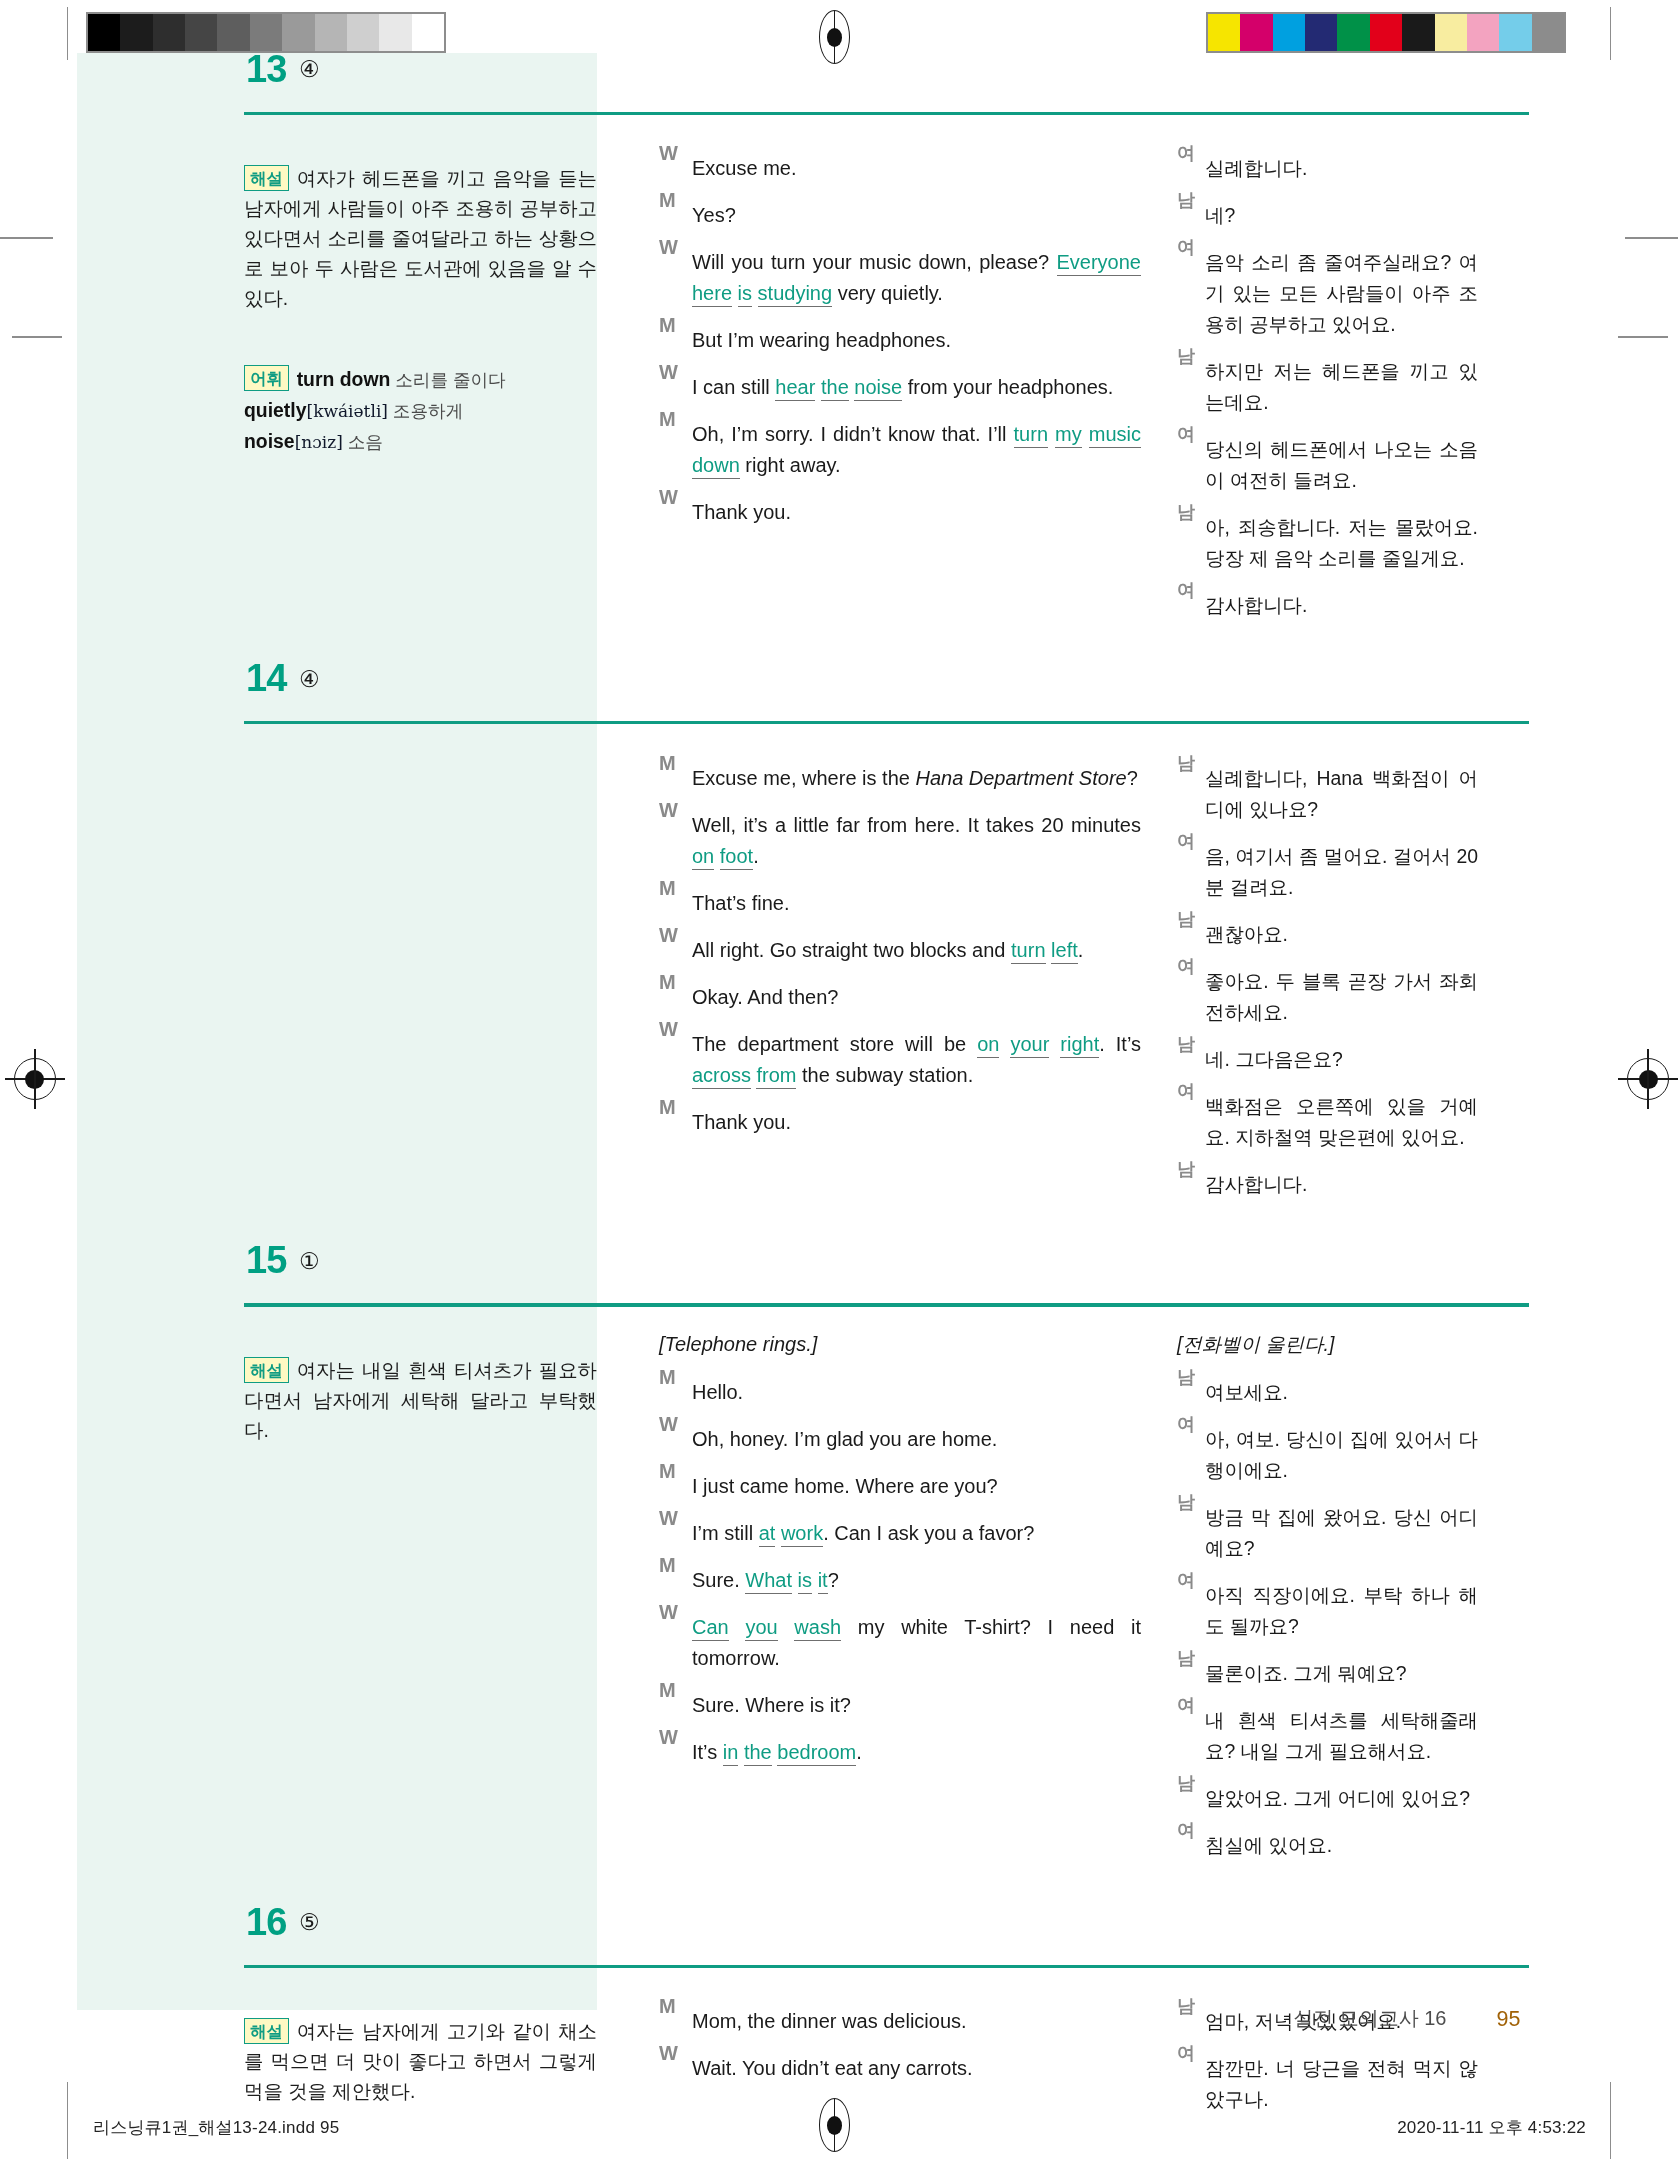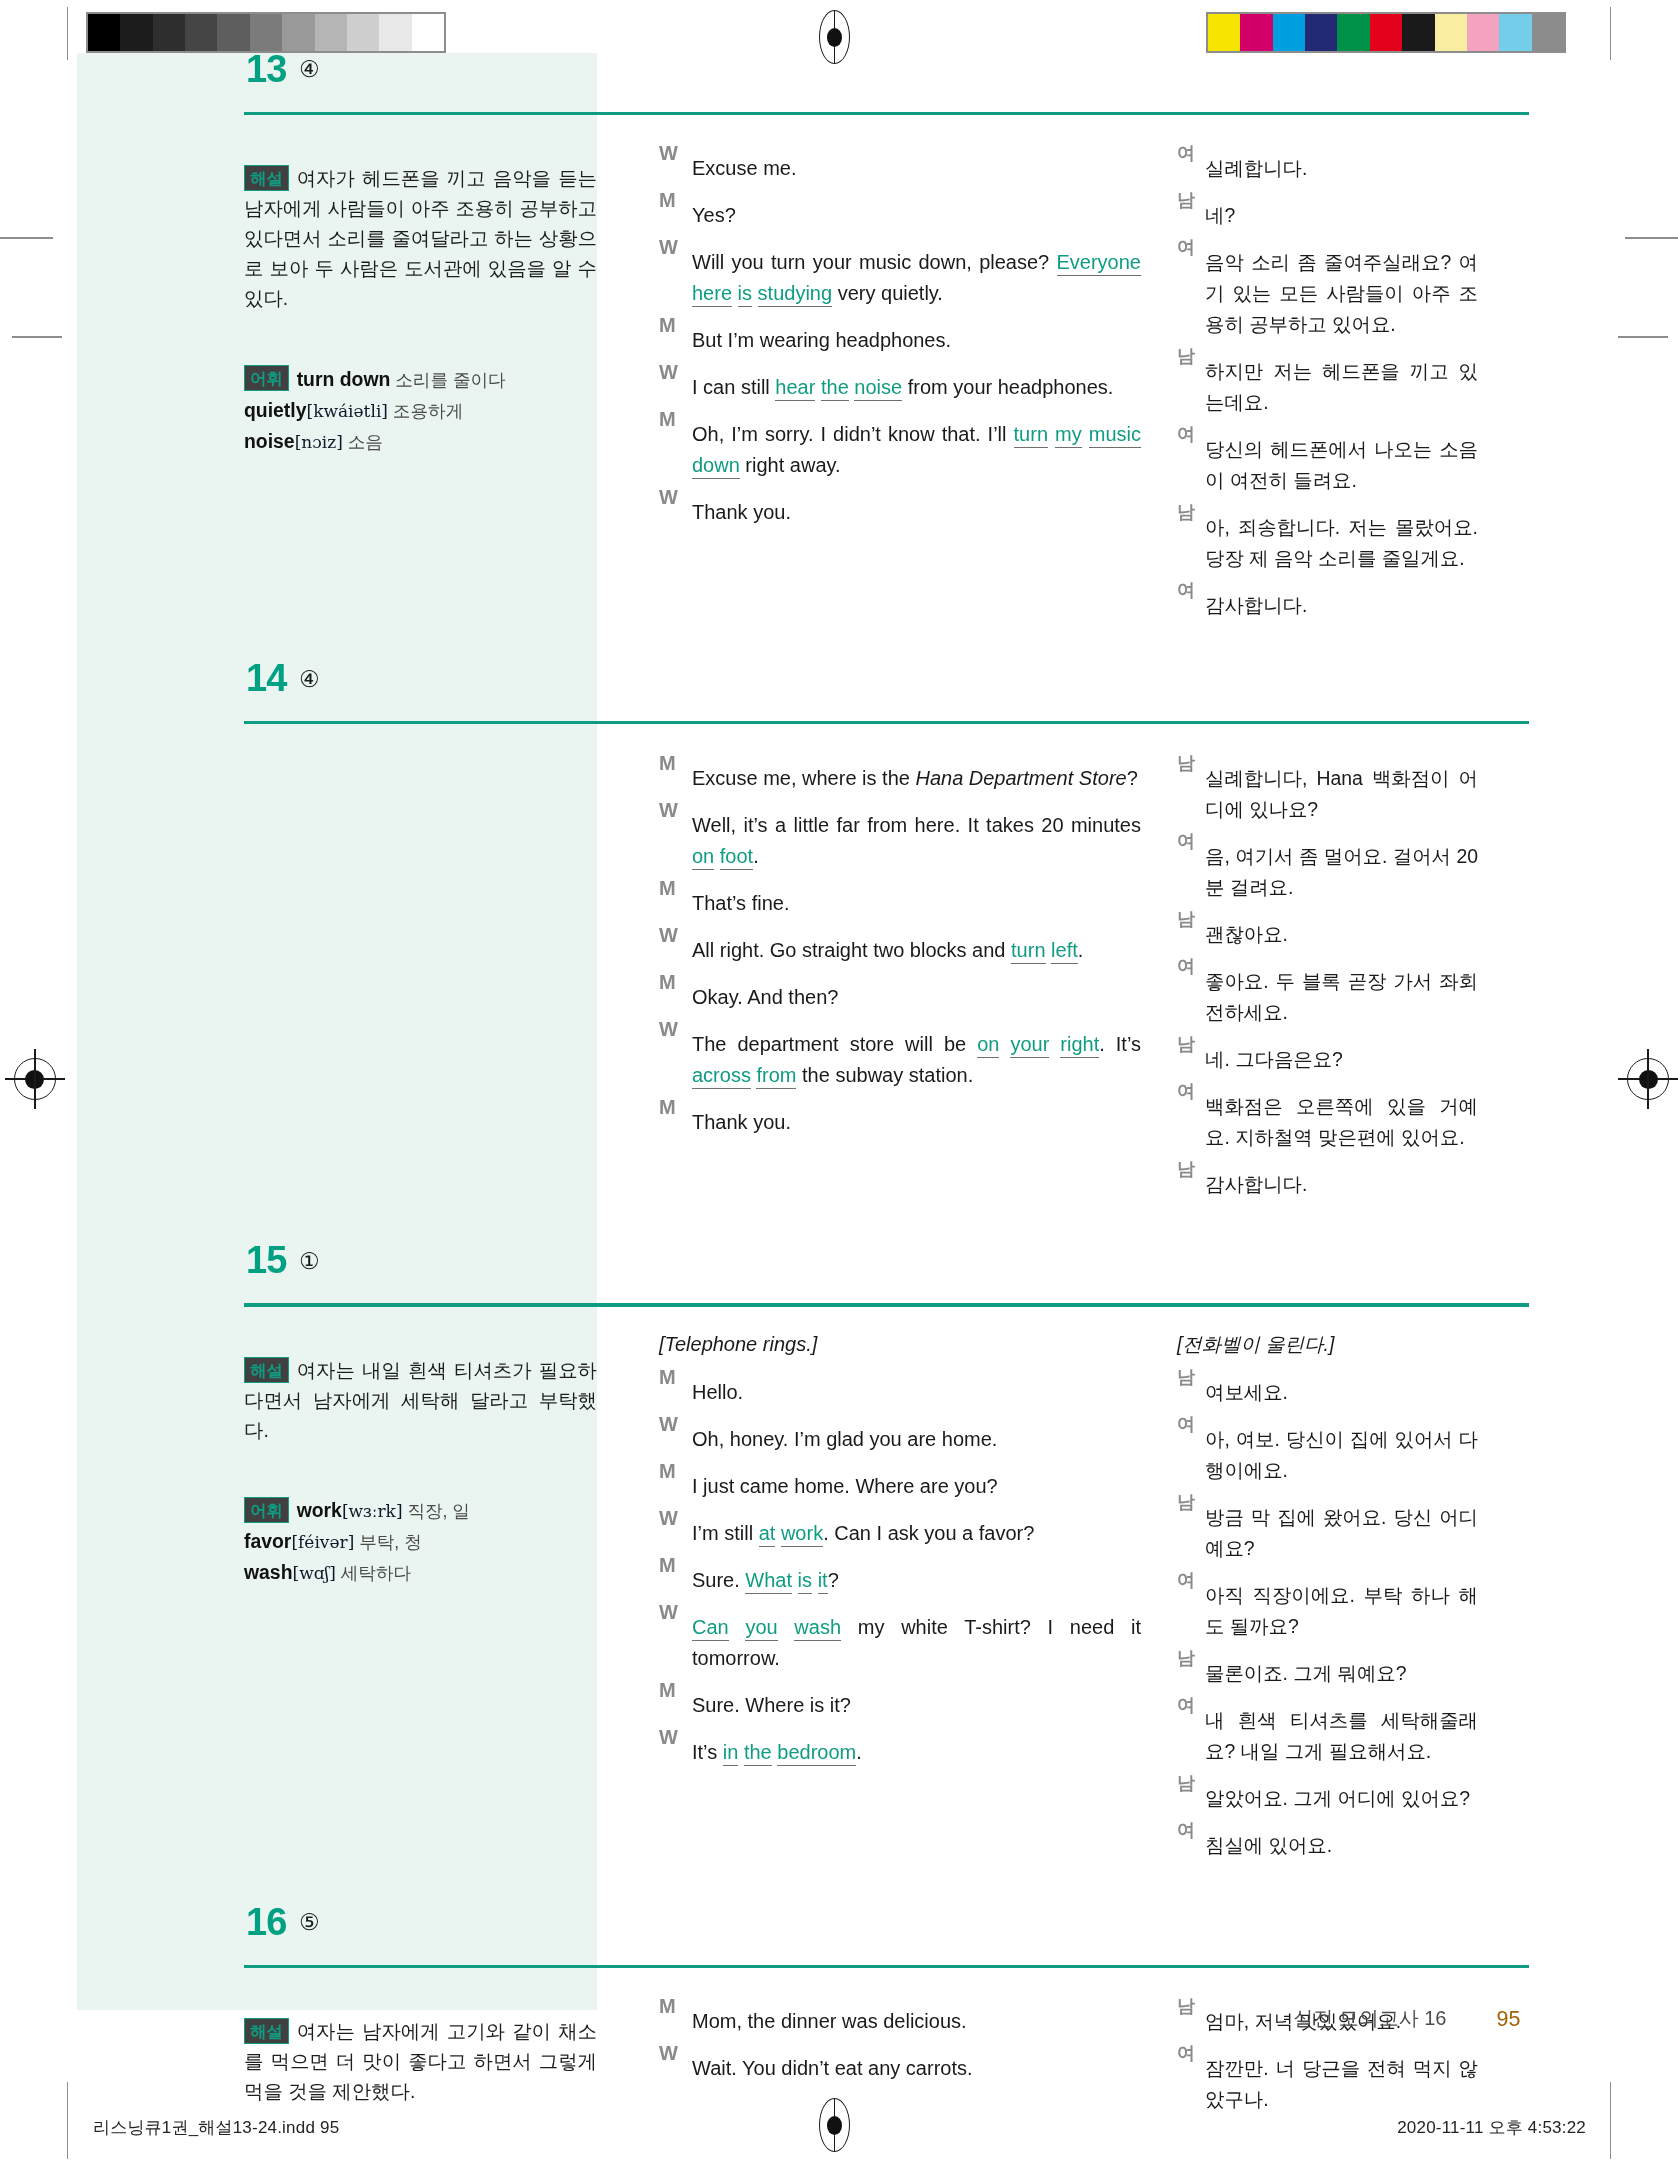--- a/index.html
+++ b/index.html
@@ -67,21 +67,21 @@
   .col-note{width:353px;padding-left:167px;box-sizing:content-box;}
   .col-en{width:482px;padding-left:62px;box-sizing:content-box;}
   .col-ko{width:301px;padding-left:36px;box-sizing:content-box;}
 
   
   .tagline{font-size:19.4px;line-height:30px;color:#1d1d1d;text-align:justify;}
   .tag{
     display:inline-block;border:1.2px solid #0f9c83;color:#0f9c83;
     font-size:16.3px;line-height:1;padding:3.4px 5.2px 4.3px 5.2px;
     margin-right:7.7px;vertical-align:1.7px;font-weight:600;
-    background:#404040;
+    background:#fef9c3;
     margin-top:28px;
   }
   .vocab{margin-top:24px;font-size:19.4px;line-height:30px;color:#1d1d1d;}
   .vocab .w{font-weight:600;color:#111;}
   .vocab .ipa{font-family:"DejaVu Serif",serif;font-size:17px;color:#0f172a;}
   .vocab .kr{color:#4a4a4a;font-size:17.6px;}
 
   
   .dlg{font-size:20px;line-height:31px;color:#1a1a1a;}
   .line{display:flex;margin-bottom:0px;}
@@ -330,21 +330,20 @@
         </div>
         <div class="block" style="margin-top: 45px;">
           <div class="qhead">
             <div class="qnum">15</div>
             <div class="qans">①</div>
           </div>
           <div class="rule"></div>
           <div class="cols">
             <div class="col-note">
               <div class="tagline"><span class="tag">해설</span>여자는 내일 흰색 티셔츠가 필요하다면서 남자에게 세탁해 달라고 부탁했다.</div>
-              <div class="vocab"><span class="tag">어휘</span><span><span class="w">work</span><span class="ipa">[wɜːrk]</span><span class="kr"> 직장, 일</span></span><br><span><span class="w">favor</span><span class="ipa">[féivər]</span><span class="kr"> 부탁, 청</span></span><br><span><span class="w">wash</span><span class="ipa">[wɑʃ]</span><span class="kr"> 세탁하다</span></span></div>
             </div>
             <div class="col-en">
               <div class="dlg">
                 <div class="stage">[Telephone rings.]</div>
                 <div class="line">
                   <div class="spk">M</div>
                   <div class="utt plain">Hello.</div>
                 </div>
                 <div class="line">
                   <div class="spk">W</div>

